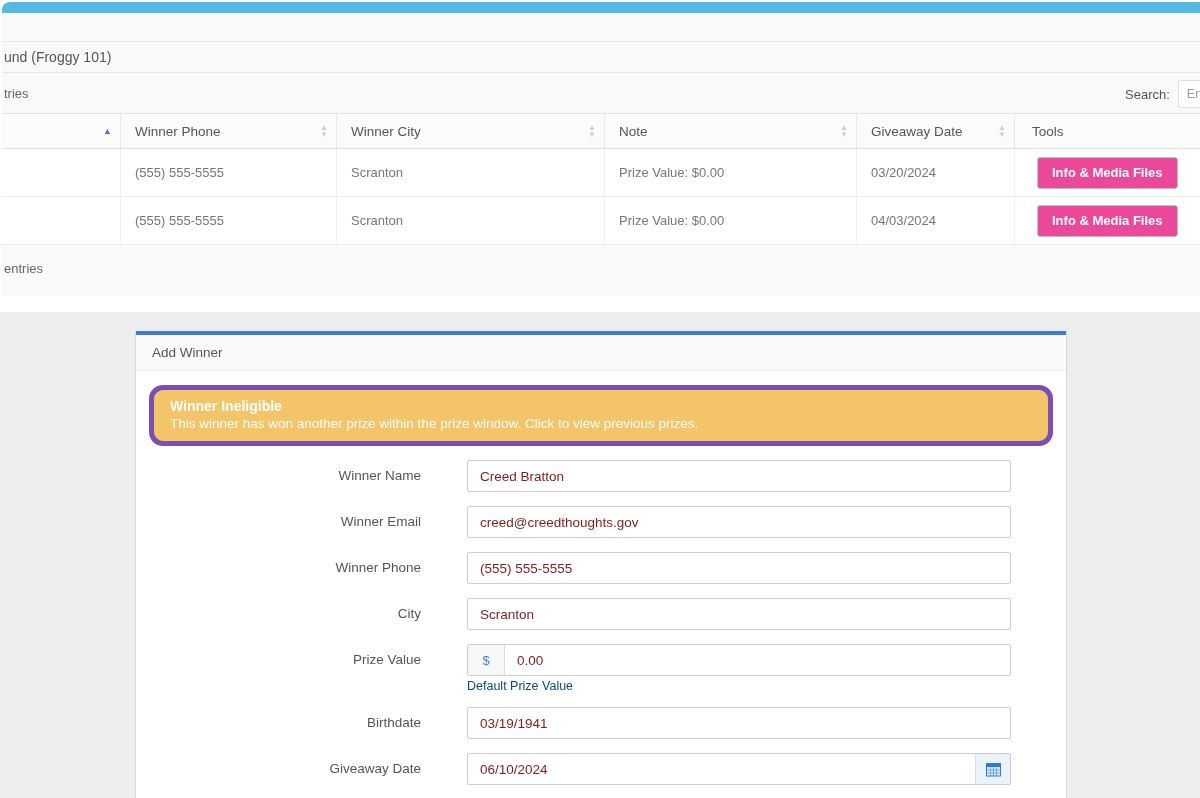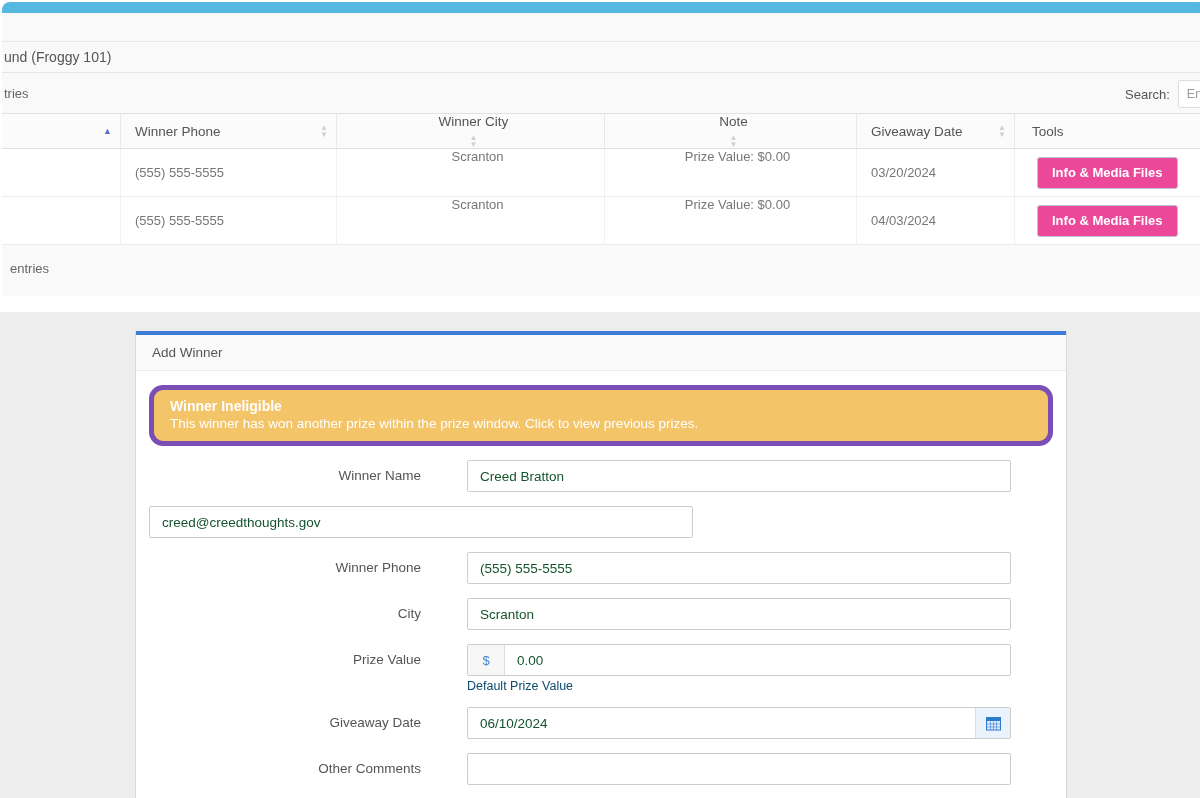--- a/index.html
+++ b/index.html
@@ -18,57 +18,57 @@
   .entries-top { position:absolute; left:2px; top:13px; }
   .search-wrap { position:absolute; left:1123px; top:7px; display:flex; align-items:center; gap:8px;
     color:#555; font-size:13px; }
   .search-input { width:110px; height:28px; border:1px solid #ddd; border-radius:2px; padding:0 8px;
     font-size:12.5px; color:#555; background:#fff; outline:none; }
   .search-input::placeholder { color:#999; }
 
   .thead { display:flex; height:35px; border-bottom:1px solid #e0e0e0; background:#fbfbfb; }
   .th { display:flex; align-items:center; justify-content:space-between; padding:0 8px 0 14px;
     border-right:1px solid #e8e8e8; color:#555; font-size:13.5px; cursor:pointer; }
-  .c1{ width:119px; } .c2{ width:216px; } .c3{ width:268px;flex-direction:column; } .c4{ width:252px;flex-direction:column; }
+  .c1{ width:119px; } .c2{ width:216px; } .c3{ width:268px; } .c4{ width:252px; }
   .c5{ width:158px; } .c6{ flex:1; border-right:none; }
   .th.c1 { justify-content:flex-end; }
   .th.c6 { padding-left:17px; justify-content:flex-start; cursor:default; }
   .sort-asc { color:#5b6ccc; font-size:9px; }
   .sort-stack { display:flex; flex-direction:column; color:#cfcfcf; font-size:8px; line-height:7px; }
 
   .trow { display:flex; height:48px; background:#fff; border-bottom:1px solid #ececec;
     font-size:13px; color:#777; }
   .td { display:flex; align-items:center; padding-left:14px; border-right:1px solid #f0f0f0; }
   .td.c6 { padding-left:9px; }
   .btn-info { height:32px; line-height:30px; padding:0 14px; background:#ec4899; color:#fff;
     font-weight:700; font-size:13px; border:1px solid #b9c2d0; border-radius:3px; cursor:pointer;
     font-family:inherit;margin-left:13px; }
   .tfoot { height:46px; position:relative; font-size:13px; color:#666; }
-  .entries-bottom { position:absolute; left:8px; top:16px; }
+  .entries-bottom { position:absolute; left:2px; top:16px; }
 
   
   .lower { position:absolute; top:312px; left:0; width:1200px; height:502px; background:#ededed; }
   .panel { position:absolute; left:135px; top:19px; width:932px; height:483px; background:#fff;
     border-left:1px solid #d9d9d9; border-right:1px solid #d9d9d9; }
   .panel-accent { height:4px; background:#3e7dd6; }
   .panel-header { height:36px; line-height:36px; padding-left:16px; background:#fafafa;
     border-bottom:1px solid #ededed; color:#555; font-size:13.5px; }
   .panel-body { padding:14px 13px 0; }
 
   .alert { border:5px solid #7a4eb5; border-radius:14px; background:#f4c469;
     padding:8px 16px 10px; color:#fff; cursor:pointer; }
   .alert-title { font-weight:700; font-size:14px; margin-bottom:2px; }
   .alert-msg { font-size:13.5px; }
 
   .frow { display:flex; margin-top:14px;gap:32px; }
   .flabel { width:272px; margin-right:14px; text-align:right; line-height:32px;
     color:#555; font-size:13.5px; }
   .fctl { width:544px; }
   .finput { width:100%; height:32px; border:1px solid #ccc; border-radius:2px; padding:0 12px;
-    font-size:13.5px; color:#14532d; background:#fff; outline:none; font-family:inherit; }
+    font-size:13.5px; color:#7f1d1d; background:#fff; outline:none; font-family:inherit; }
   .igroup { display:flex; height:32px; border:1px solid #ccc; border-radius:2px; background:#fff;
     overflow:hidden; }
   .igroup .finput { border:none; height:30px; flex:1; width:auto; }
   .iaddon-dollar { width:37px; display:flex; align-items:center; justify-content:center;
     background:#f7f7f7; border-right:1px solid #ddd; color:#4a87d0; font-size:13px; }
   .iaddon-cal { width:35px; display:flex; align-items:center; justify-content:center;
     background:#eaf2fc; border-left:1px solid #cfe0f1; cursor:pointer; }
   .helper { margin-top:3px; font-size:12.5px; color:#0c4a6e; }
 </style>
 </head>
@@ -164,20 +164,21 @@
           <div class="alert-title">Winner Ineligible</div>
           <div class="alert-msg">This winner has won another prize within the prize window. Click to view previous prizes.</div>
         </div>
 
         <div class="frow">
           <label class="flabel">Winner Name</label>
           <div class="fctl"><input class="finput" type="text" value="Creed Bratton" style=""></div>
         </div>
 
         <div class="frow">
+          <label class="flabel">Winner Email</label>
           <div class="fctl"><input class="finput" type="text" value="creed@creedthoughts.gov" style=""></div>
         </div>
 
         <div class="frow">
           <label class="flabel">Winner Phone</label>
           <div class="fctl"><input class="finput" type="text" value="(555) 555-5555" style=""></div>
         </div>
 
         <div class="frow">
           <label class="flabel">City</label>
@@ -188,20 +189,24 @@
           <label class="flabel">Prize Value</label>
           <div class="fctl">
             <div class="igroup">
               <span class="iaddon-dollar">$</span>
               <input class="finput" type="text" value="0.00" style="">
             </div>
             <div class="helper">Default Prize Value</div>
           </div>
         </div>
 
+        <div class="frow">
+          <label class="flabel">Birthdate</label>
+          <div class="fctl"><input class="finput" type="text" value="03/19/1941" style=""></div>
+        </div>
 
         <div class="frow">
           <label class="flabel">Giveaway Date</label>
           <div class="fctl">
             <div class="igroup">
               <input class="finput" type="text" value="06/10/2024" style="">
               <span class="iaddon-cal">
                 <svg width="15" height="15" viewBox="0 0 15 15">
                   <rect x="0.5" y="1.5" width="14" height="12.5" fill="#dcebfb" stroke="#2f7ad1"></rect>
                   <rect x="0.5" y="1.5" width="14" height="3.5" fill="#2f7ad1"></rect>

